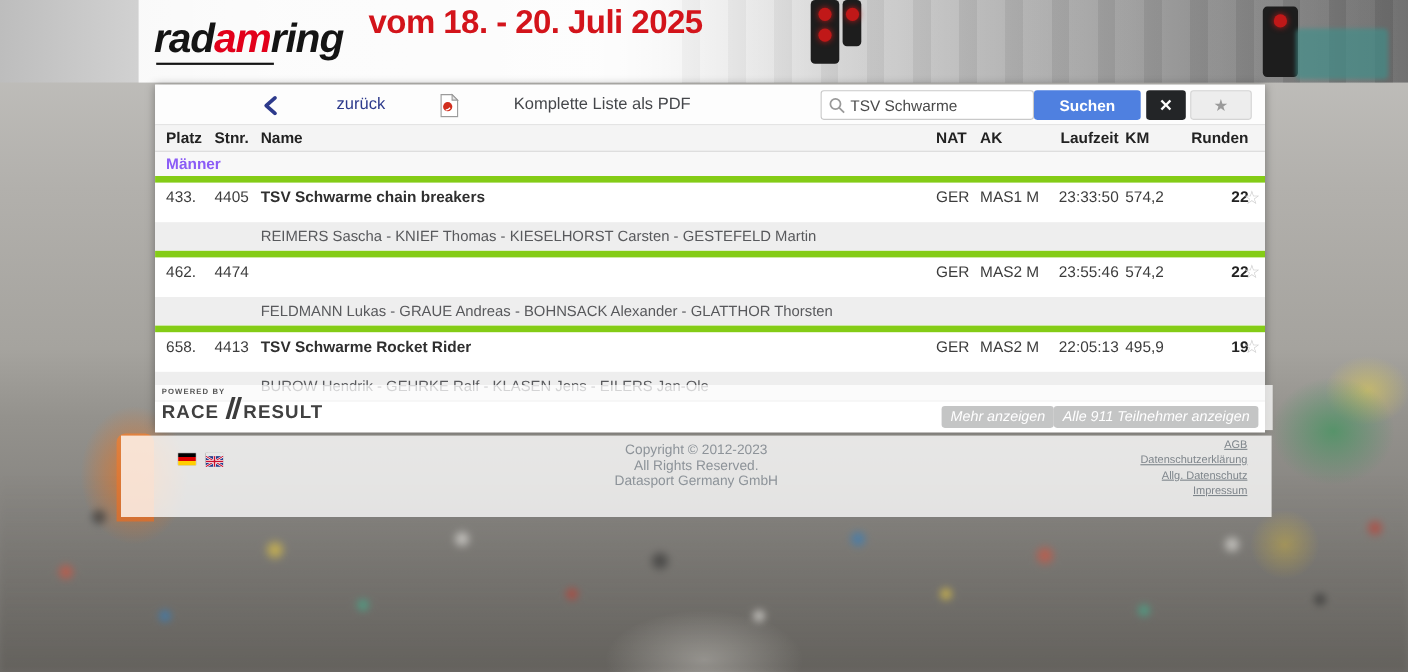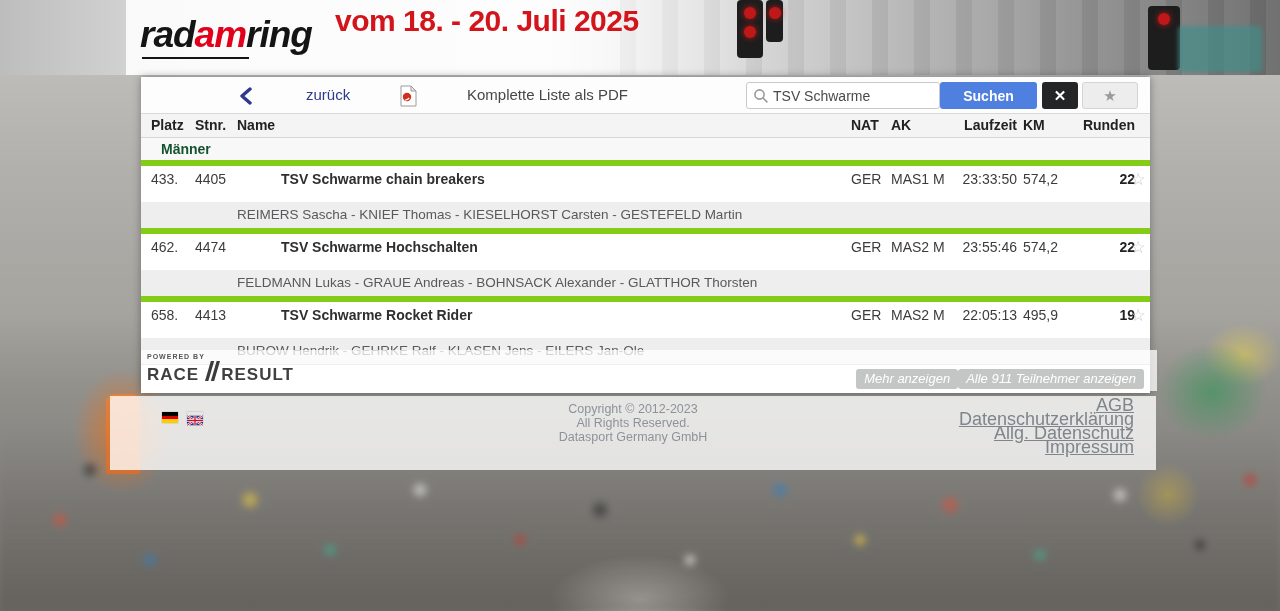--- a/index.html
+++ b/index.html
@@ -77,24 +77,24 @@
   .search-input { position:absolute; left:26px; top:1px; width:164px; height:23px; border:none; outline:none;
     font-size:14px; color:#4a4a4a; font-family:"Liberation Sans",sans-serif; background:transparent; }
   .btn-search { position:absolute; left:799px; top:5px; width:97px; height:27px; background:#4f80e0; color:#fff;
     border:none; border-radius:3px; font-weight:bold; font-size:14px; cursor:pointer; font-family:"Liberation Sans",sans-serif; }
   .btn-close { position:absolute; left:901px; top:5px; width:36px; height:27px; background:#232527; color:#fff;
     border:none; border-radius:3px; font-weight:bold; font-size:15px; cursor:pointer; }
   .btn-fav { position:absolute; left:941px; top:5px; width:56px; height:27px; background:#ededed; color:#9a9a9a;
     border:1px solid #d4d4d4; border-radius:3px; font-size:15px; cursor:pointer; }
 
   .thead { position:relative; height:23px; line-height:23px; background:#f4f4f4; font-weight:bold; color:#222; }
-  .section-row { position:relative; height:23px; line-height:23px; background:#f8f8f8; font-weight:bold; color:#14532d;
-    border-top:1px solid #d8d8d8; padding-left:20px; }
+  .section-row { position:relative; height:23px; line-height:23px; background:#f8f8f8; font-weight:bold; color:#8b5cf6;
+    border-top:1px solid #d8d8d8; padding-left:10px; }
   .row-main { position:relative; height:42px; line-height:27px; background:#fff; border-top:6px solid #84cc16; }
-  .row-main .c-name { font-weight:bold; color:#2f2f2f;margin-left:44px; }
+  .row-main .c-name { font-weight:bold; color:#2f2f2f; }
   .row-sub { position:relative; height:26px; line-height:26px; background:#eeeeee; color:#58595c; font-size:13.5px; }
 
   .cell { position:absolute; white-space:nowrap; }
   .c-platz   { left:10px;  width:42px; }
   .c-stnr    { left:54px;  width:42px; }
   .c-name    { left:96px; }
   .c-nat     { left:710px; width:38px; }
   .c-ak      { left:750px; width:62px; }
   .c-laufzeit{ left:808px; width:68px; text-align:right; }
   .c-km      { left:882px; width:46px; }
@@ -116,21 +116,21 @@
   .powered .brand svg { margin:0 1px; }
 
   
   .footer { position:absolute; left:110px; top:396px; width:1046px; height:74px;
     background:rgba(255,255,255,.78); border-radius:0; }
   .flags { position:absolute; left:52px; top:16px; display:flex; gap:9px; }
   .flag { width:16px; height:11px; cursor:pointer; box-shadow:0 0 1px rgba(0,0,0,.4); display:block; }
   .flag-de { background:linear-gradient(180deg,#000 0 33%,#dd0000 33% 66%,#ffce00 66% 100%); }
   .copyright { position:absolute; left:0; right:0; top:6px; text-align:center; color:#8d9399;
     font-size:12.5px; line-height:14px; }
-  .legal { position:absolute; right:22px; top:2px; text-align:right; font-size:18px; line-height:14px; }
+  .legal { position:absolute; right:22px; top:2px; text-align:right; font-size:10px; line-height:14px; }
   .legal a { display:block; color:#7e858b; text-decoration:underline; cursor:pointer; }
 </style>
 </head>
 <body>
 
 <div class="bg">
   <div class="crowd"></div>
   <div class="eb-arch"></div>
 </div>
 
@@ -215,21 +215,20 @@
     <span class="cell c-runden val">22</span>
     <span class="cell c-star">☆</span>
   </div>
   <div class="row-sub">
     <span class="cell c-name">REIMERS Sascha - KNIEF Thomas - KIESELHORST Carsten - GESTEFELD Martin</span>
   </div>
 
   <div class="row-main">
     <span class="cell c-platz">462.</span>
     <span class="cell c-stnr">4474</span>
-    <span class="cell c-name">TSV Schwarme Hochschalten</span>
     <span class="cell c-nat">GER</span>
     <span class="cell c-ak">MAS2 M</span>
     <span class="cell c-laufzeit">23:55:46</span>
     <span class="cell c-km">574,2</span>
     <span class="cell c-runden val">22</span>
     <span class="cell c-star">☆</span>
   </div>
   <div class="row-sub">
     <span class="cell c-name">FELDMANN Lukas - GRAUE Andreas - BOHNSACK Alexander - GLATTHOR Thorsten</span>
   </div>

